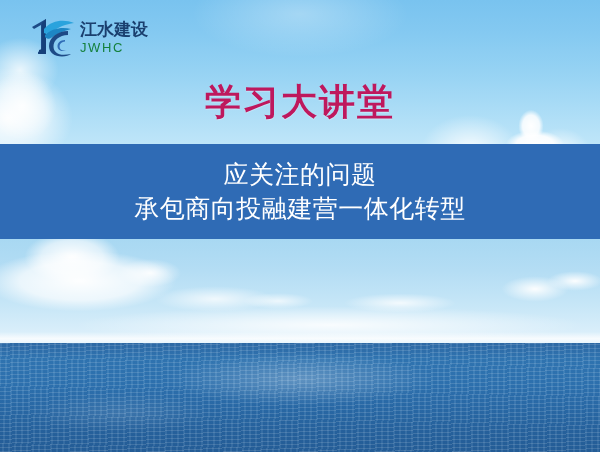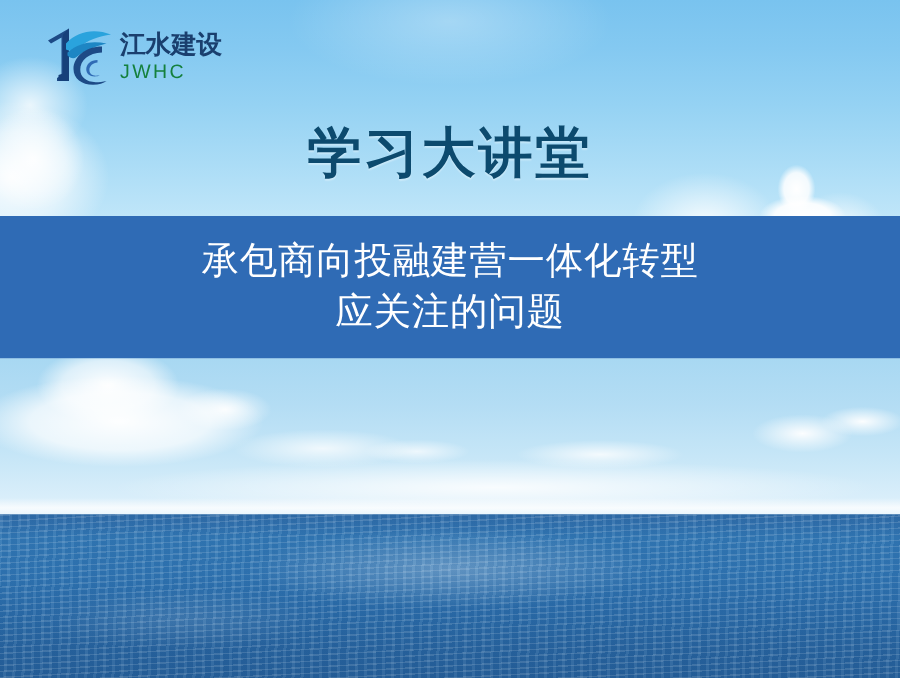--- a/index.html
+++ b/index.html
@@ -154,21 +154,21 @@
 
   
   .main-title {
     position: absolute;
     left: 0; top: 78px;
     width: 600px;
     text-align: center;
     font-family: "DejaVu Serif", "Liberation Serif", serif;
     font-size: 36px;
     font-weight: 700;
-    color: #0c4a6e;
+    color: #be185d;
     letter-spacing: 2px;
     text-shadow: 0 1px 1px rgba(255,255,255,0.35);
     white-space: nowrap;
   }
 </style>
 </head>
 <body>
 
 <div id="slide">
 
@@ -195,22 +195,22 @@
     </span>
     <span class="logo-text">
       <span class="logo-cn">江水建设</span>
       <span class="logo-en">JWHC</span>
     </span>
   </div>
 
   <div class="main-title">学习大讲堂</div>
 
   <div class="banner">
+    <div class="banner-line">应关注的问题</div>
     <div class="banner-line">承包商向投融建营一体化转型</div>
-    <div class="banner-line">应关注的问题</div>
   </div>
 
   <div class="sky-lower"></div>
   <div class="horizon-haze"></div>
   <div class="ocean-top-line"></div>
   <div class="ocean"></div>
 
 </div>
 
 </body></html>

